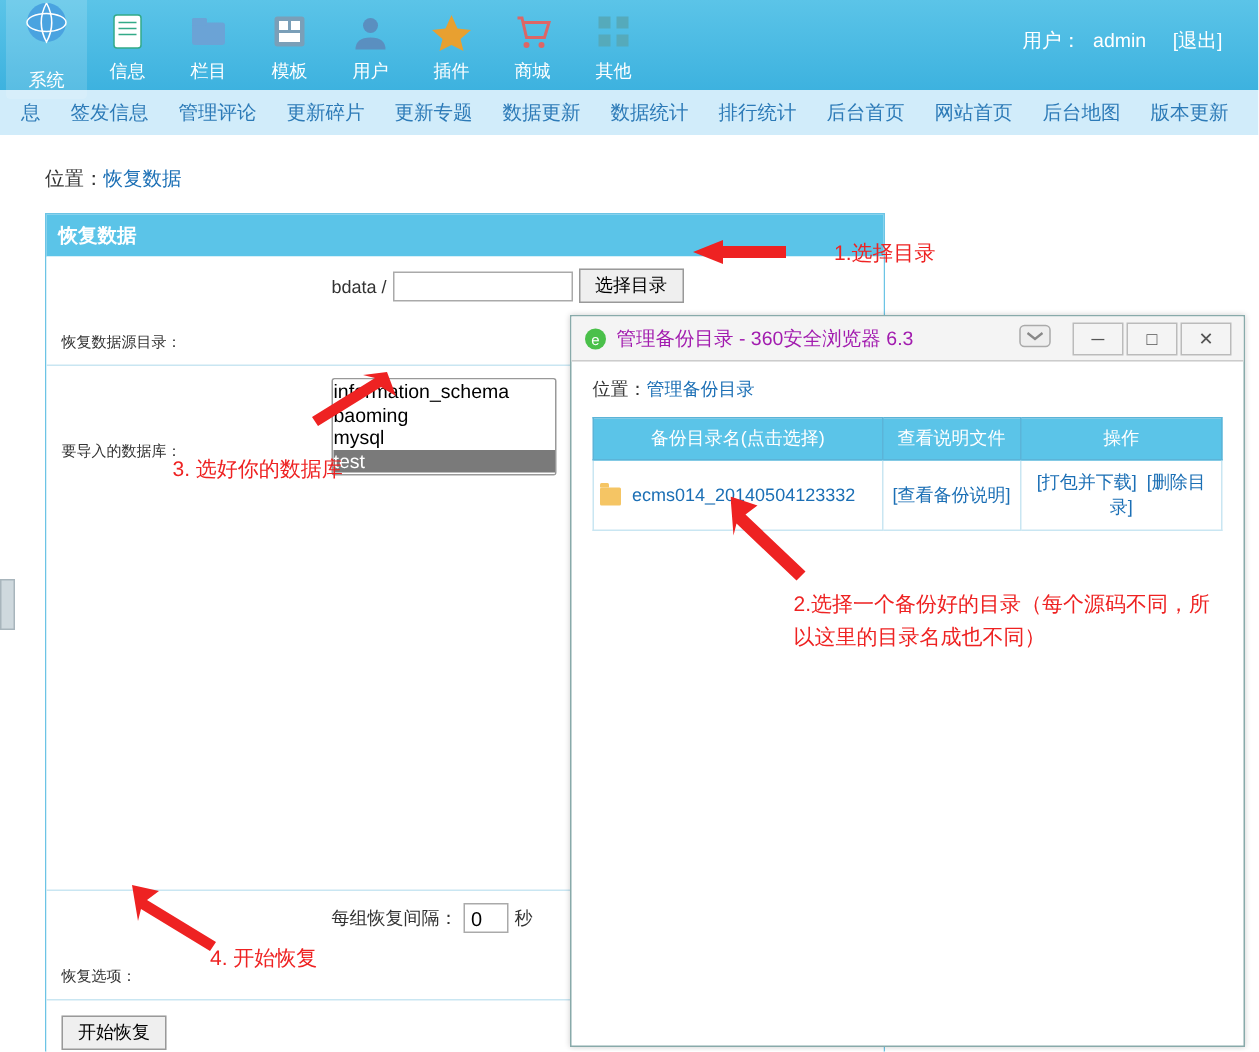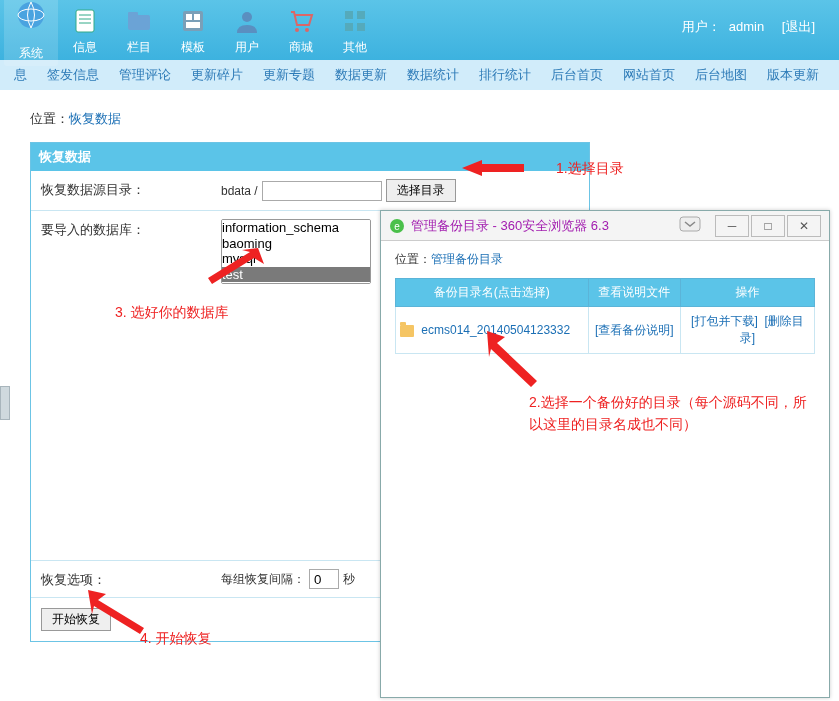--- a/index.html
+++ b/index.html
@@ -20,21 +20,21 @@
 
 
 .content { padding: 20px 0 0 30px; position: relative; }
 .breadcrumb { font-size: 13px; margin-bottom: 14px; color: #333; }
 .breadcrumb a { color: #1b6fb5; text-decoration: none; }
 
 .panel { border: 1px solid #6cc4e5; width: 560px; }
 .panel-header { background: #5bc4e8; color: #fff; font-weight: bold; padding: 5px 8px; font-size: 13px; }
 .panel-body { background: #fff; }
 .form-row { display: flex; border-bottom: 1px solid #c9e6f2; padding: 8px 10px; align-items: flex-start; }
-.form-label { width: 180px; color: #333; font-size: 13px; padding-top: 2px; }
+.form-label { width: 180px; color: #333; font-size: 10px; padding-top: 2px; margin-top: 40px; }
 .form-value { flex: 1; display: flex; align-items: center; gap: 4px; flex-wrap: wrap; color: #333; }
 .text-input { border: 1px solid #aaa; padding: 2px 4px; height: 20px; }
 .btn { border: 1px solid #999; background: #efefef; padding: 2px 10px; cursor: pointer; font-size: 12px; font-family: inherit; }
 select.dblist { width: 150px; height: 65px; border: 1px solid #999; font-size: 13px; }
 select.dblist option.sel { background: #7a7a7a; color: #fff; }
 
 .footer-row { padding: 10px; }
 
 
 .annot { position: absolute; color: #e22; font-size: 14px; pointer-events: none; }
@@ -107,20 +107,28 @@
     <span class="toolbar-label">模板</span>
   </div>
   <div class="toolbar-item">
     <span class="toolbar-icon">
       <svg width="28" height="28" viewBox="0 0 28 28">
           <circle cx="14" cy="10" r="5" fill="#5a8fc0"></circle>
           <path d="M4 26 Q4 18 14 18 Q24 18 24 26 Z" fill="#5a8fc0"></path>
         </svg>
     </span>
     <span class="toolbar-label">用户</span>
+  </div>
+  <div class="toolbar-item">
+    <span class="toolbar-icon">
+      <svg width="28" height="28" viewBox="0 0 28 28">
+          <path d="M14 3 L18 12 L27 13 L20 19 L22 27 L14 23 L6 27 L8 19 L1 13 L10 12 Z" fill="#e8a030"></path>
+        </svg>
+    </span>
+    <span class="toolbar-label">插件</span>
   </div>
   <div class="toolbar-item">
     <span class="toolbar-icon">
       <svg width="28" height="28" viewBox="0 0 28 28">
           <circle cx="10" cy="23" r="2" fill="#d66"></circle>
           <circle cx="20" cy="23" r="2" fill="#d66"></circle>
           <path d="M4 5 L7 5 L10 18 L22 18 L25 8 L8 8" fill="none" stroke="#d66" stroke-width="2"></path>
         </svg>
     </span>
     <span class="toolbar-label">商城</span>

